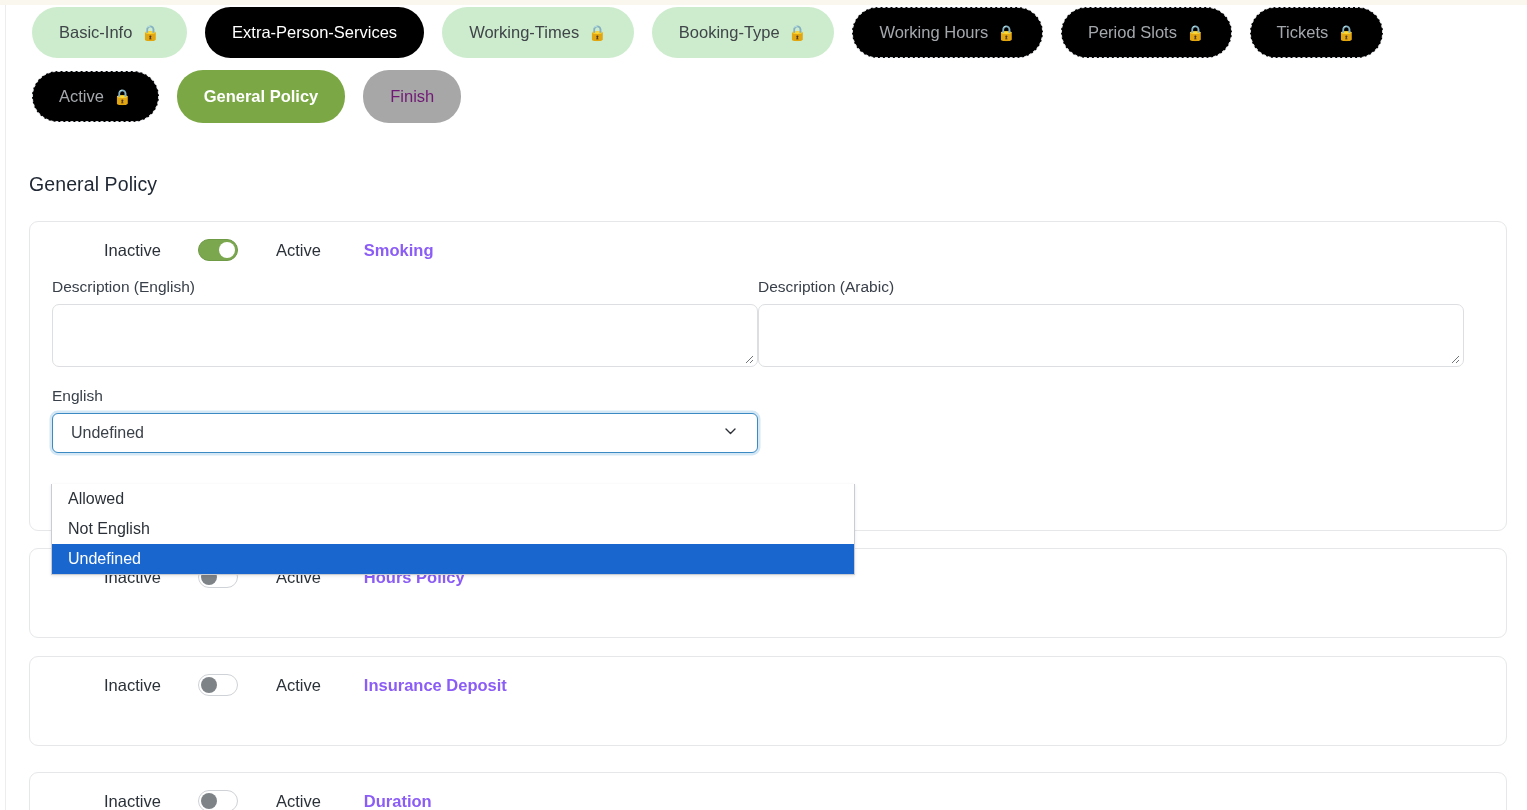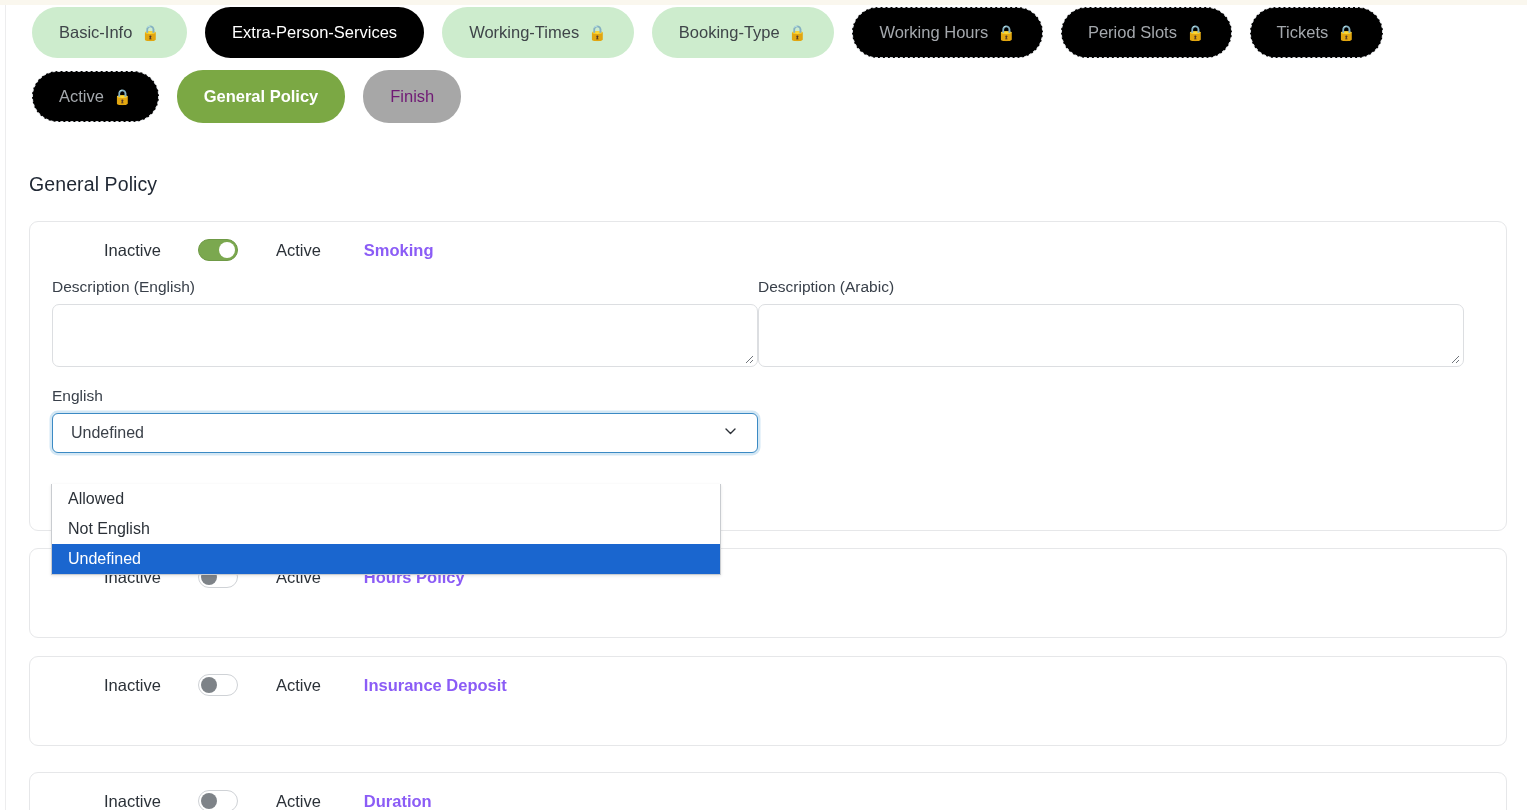--- a/index.html
+++ b/index.html
@@ -208,21 +208,21 @@
     right: 18px; top: 50%;
     transform: translateY(-50%);
     color: #2c3138;
   }
 
   
   .option-list {
     position: absolute;
     left: 51px;
     top: 484px;
-    width: 670px;
+    width: 804px;
     background: #ffffff;
     border: 1px solid #c9ccd0;
     border-top: none;
     z-index: 40;
     box-shadow: 0 1px 3px rgba(0,0,0,.10);
   }
   .option {
     height: 30px;
     display: flex;
     align-items: center;

